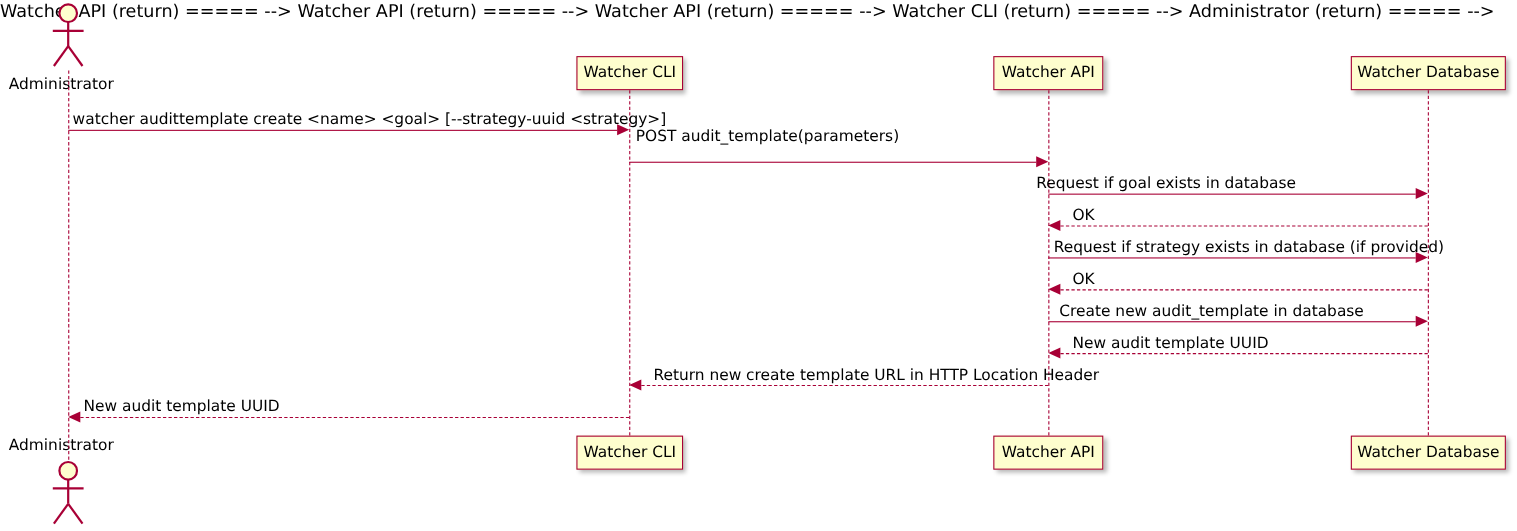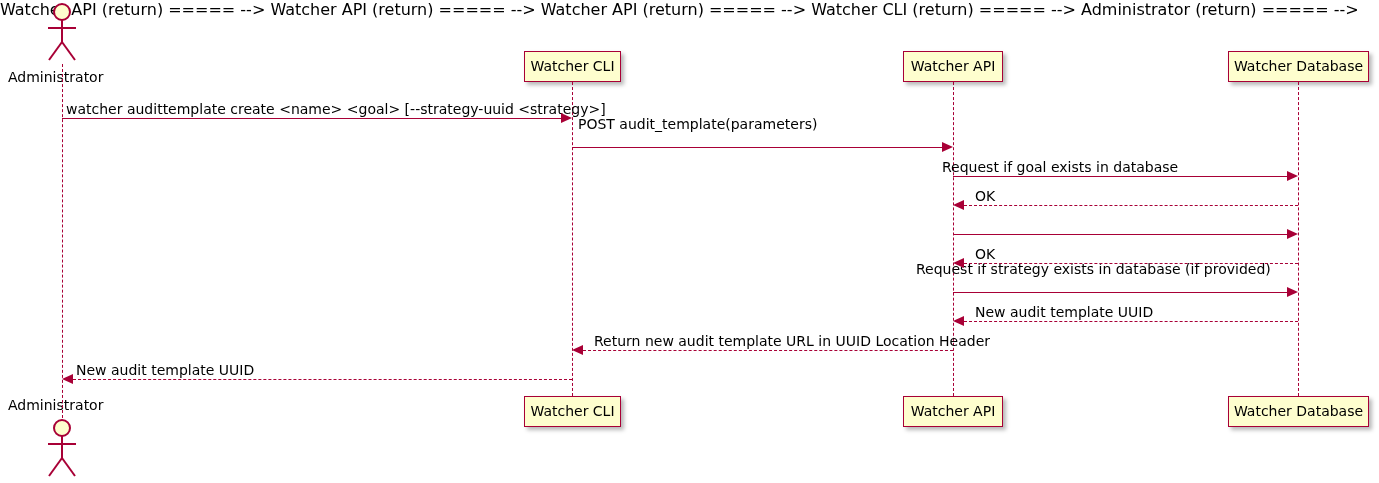--- a/index.html
+++ b/index.html
@@ -141,40 +141,41 @@
   <div class="msg-label" style="left:942px; top:159px;">Request if goal exists in database</div>
   <div class="msg-line" style="left:953px; top:176px; width:334px;"></div>
   <div class="arrow-head right" style="left:1287px; top:171px;"></div>
 
    Watcher API (return) ===== --&gt;
   <div class="msg-label" style="left:975px; top:188px;">OK</div>
   <div class="msg-line dashed" style="left:964px; top:205px; width:334px;"></div>
   <div class="arrow-head left" style="left:953px; top:200px;"></div>
 
   
-  <div class="msg-label" style="left:916px; top:217px;margin-top:44px;">Request if strategy exists in database (if provided)</div>
+  <div class="msg-label" style="left:958px; top:217px;">Request if strategy exists in database (if provided)</div>
   <div class="msg-line" style="left:953px; top:234px; width:334px;"></div>
   <div class="arrow-head right" style="left:1287px; top:229px;"></div>
 
    Watcher API (return) ===== --&gt;
   <div class="msg-label" style="left:975px; top:246px;">OK</div>
   <div class="msg-line dashed" style="left:964px; top:263px; width:334px;"></div>
   <div class="arrow-head left" style="left:953px; top:258px;"></div>
 
   
+  <div class="msg-label" style="left:963px; top:275px;">Create new audit_template in database</div>
   <div class="msg-line" style="left:953px; top:292px; width:334px;"></div>
   <div class="arrow-head right" style="left:1287px; top:287px;"></div>
 
    Watcher API (return) ===== --&gt;
   <div class="msg-label" style="left:975px; top:304px;">New audit template UUID</div>
   <div class="msg-line dashed" style="left:964px; top:321px; width:334px;"></div>
   <div class="arrow-head left" style="left:953px; top:316px;"></div>
 
    Watcher CLI (return) ===== --&gt;
-  <div class="msg-label" style="left:594px; top:333px;">Return new audit template URL in UUID Location Header</div>
+  <div class="msg-label" style="left:594px; top:333px;">Return new create template URL in HTTP Location Header</div>
   <div class="msg-line dashed" style="left:583px; top:350px; width:370px;"></div>
   <div class="arrow-head left" style="left:572px; top:345px;"></div>
 
    Administrator (return) ===== --&gt;
   <div class="msg-label" style="left:76px; top:362px;">New audit template UUID</div>
   <div class="msg-line dashed" style="left:73px; top:379px; width:499px;"></div>
   <div class="arrow-head left" style="left:62px; top:374px;"></div>
 
 </div>
 

